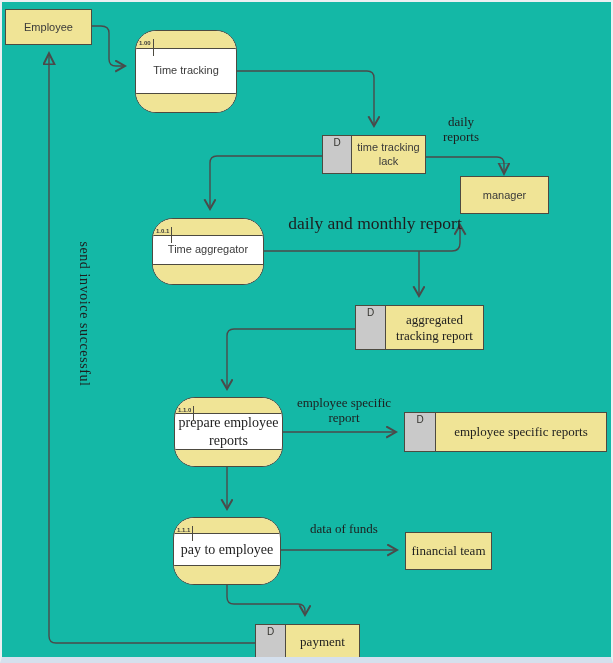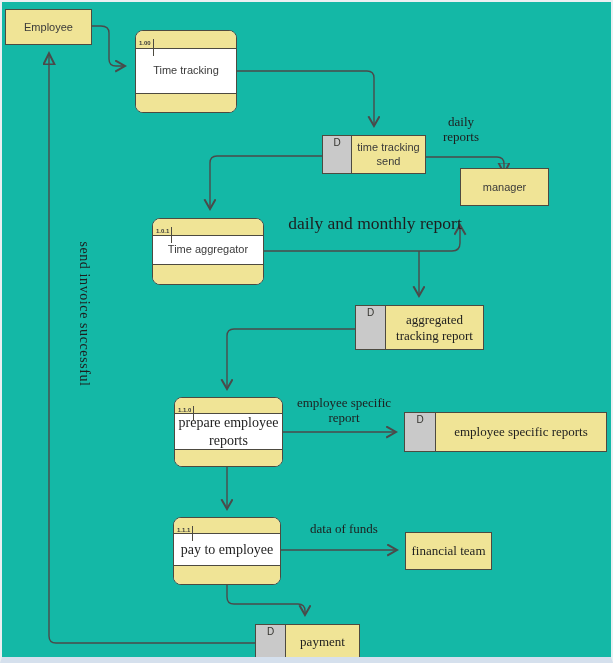--- a/index.html
+++ b/index.html
@@ -16,21 +16,21 @@
 
   
   .entity {
     position:absolute; background:#f0e496; border:1.6px solid #4d4a40;
     display:flex; align-items:center; justify-content:center;
     font-size:11px; color:#3a3a3a;
   }
   
   .process {
     position:absolute; background:#ffffff; border:1.6px solid #4d4a40;
-    border-radius:8px; overflow:hidden; display:flex; flex-direction:column;
+    border-radius:21px; overflow:hidden; display:flex; flex-direction:column;
   }
   .p-header {
     background:#f0e496; border-bottom:1.2px solid #4d4a40; position:relative;
   }
   .p-id {
     display:inline-block; font-size:6px; font-weight:bold; color:#3a3a3a;
     padding:1px 2px 0 3px; border-right:1px solid #4d4a40; height:100%;
   }
   .p-body {
     flex:1; display:flex; align-items:center; justify-content:center;
@@ -91,21 +91,21 @@
     <path d="M 225 465 V 507" marker-end="url(#mOpenR)"></path>
     <path d="M 279 548 H 395" marker-end="url(#mOpenR)"></path>
     <path d="M 225 583 V 595 Q 225 602 232 602 H 296 Q 303 602 303 609 V 613" marker-end="url(#mOpenR)"></path>
     <path d="M 253 641 H 54 Q 47 641 47 634 V 52" marker-end="url(#mFilled)"></path>
   </svg>
 
   <div class="entity" style="left:3px; top:7px; width:87px; height:36px;">
     <span>Employee</span>
   </div>
 
-  <div class="entity" style="left:458px; top:166px; width:89px; height:38px;">
+  <div class="entity" style="left:458px; top:174px; width:89px; height:38px;">
     <span>manager</span>
   </div>
 
   <div class="entity serif" style="left:403px; top:530px; width:87px; height:38px;">
     <span>financial team</span>
   </div>
 
   <div class="process" style="left:133px; top:28px; width:102px; height:83px;">
     <div class="p-header" style="height:18px;">
       <span class="p-id">1.00</span>
@@ -133,21 +133,21 @@
   <div class="process" style="left:172px; top:395px; width:109px; height:70px;">
     <div class="p-header" style="height:16px;">
       <span class="p-id">1.1.0</span>
     </div>
     <div class="p-body serif">prepare employee reports</div>
     <div class="p-footer" style="height:18px;"></div>
   </div>
 
   <div class="store" style="left:320px; top:133px; width:104px; height:39px;">
     <div class="store-d" style="width:29px;">D</div>
-    <div class="store-label">time tracking send</div>
+    <div class="store-label">time tracking lack</div>
   </div>
 
   <div class="store" style="left:353px; top:303px; width:129px; height:45px;">
     <div class="store-d" style="width:30px;">D</div>
     <div class="store-label serif">aggregated tracking report</div>
   </div>
 
   <div class="store" style="left:402px; top:410px; width:203px; height:40px;">
     <div class="store-d" style="width:31px;">D</div>
     <div class="store-label serif">employee specific reports</div>

